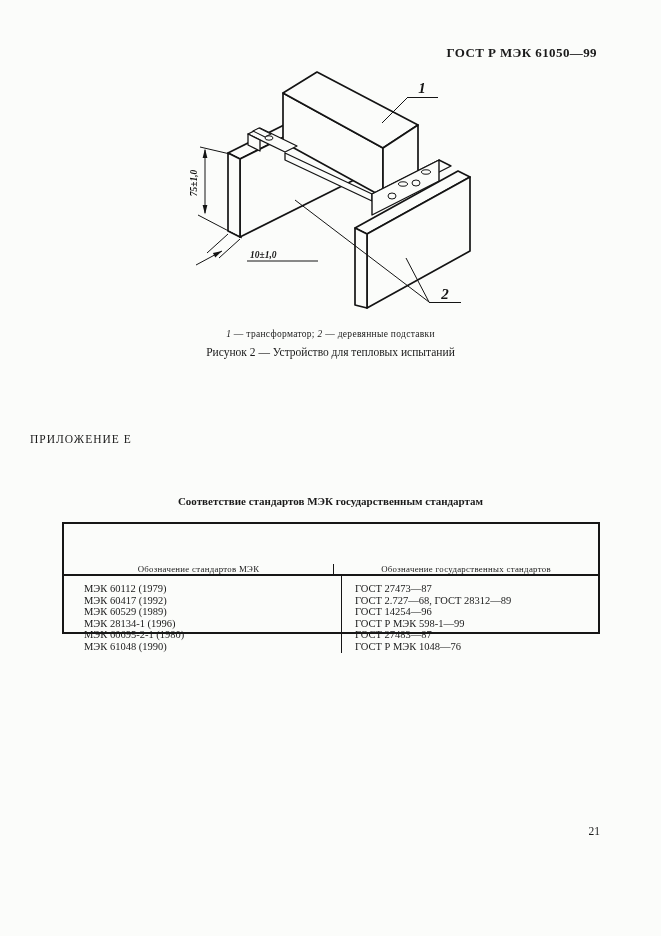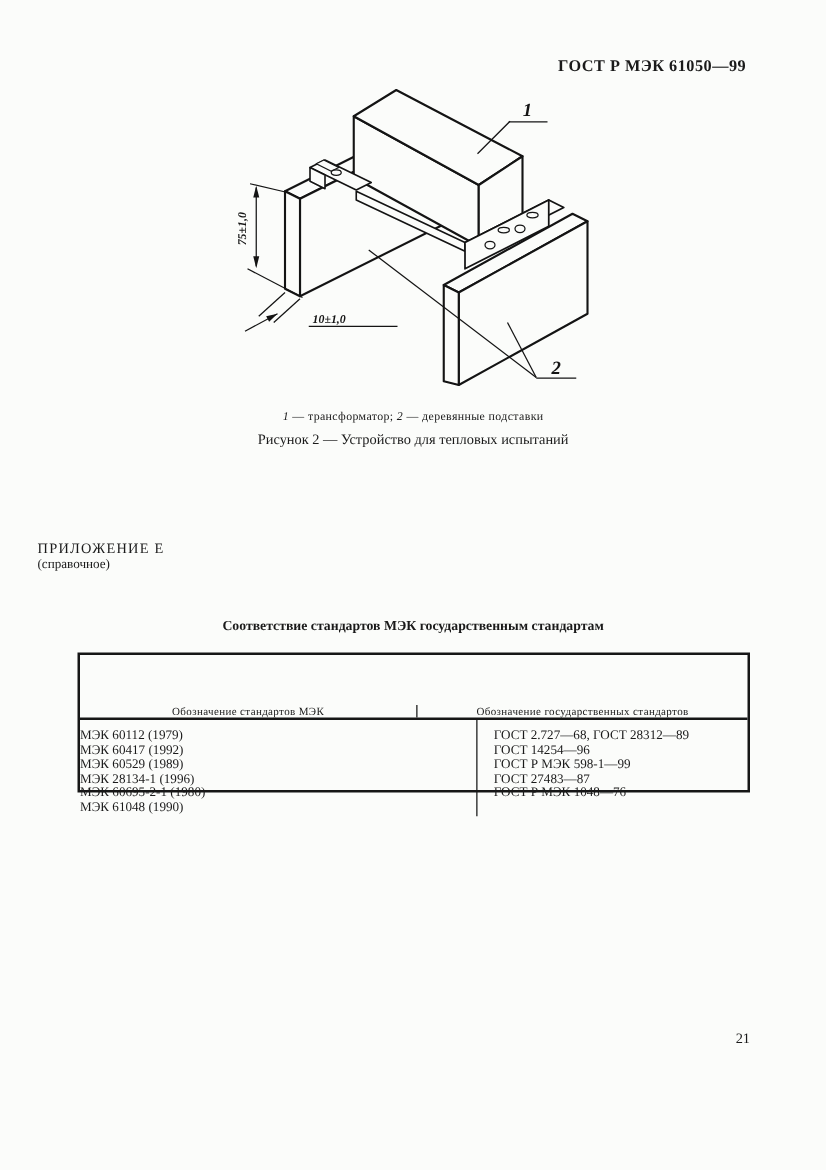--- a/index.html
+++ b/index.html
@@ -43,21 +43,21 @@
     display:flex;flex:0 0 26px;border-bottom:2.5px solid #161616;
   }
   .std-th{
     display:flex;align-items:center;justify-content:center;
     font-size:8.8px;letter-spacing:.3px;margin-top:40px;
   }
   .std-th.c1{width:270px;border-right:1.5px solid #161616;box-sizing:border-box;}
   .std-th.c2{flex:1;}
   .std-tbody{display:flex;flex:1;}
   .std-col{padding-top:7px;font-size:10.5px;line-height:11.6px;box-sizing:border-box;}
-  .std-col.c1{width:318px;border-right:1.5px solid #161616;}
+  .std-col.c1{width:278px;border-right:1.5px solid #161616;padding-left:20px;}
   .std-col.c2{flex:1;padding-left:13px;}
   .page-number{
     position:absolute;left:560px;top:825px;width:40px;
     text-align:right;font-size:11.5px;
   }
   .face{fill:#fbfcfa;stroke:#141414;stroke-width:1.7;stroke-linejoin:round;}
   .thin{stroke:#141414;stroke-width:1px;fill:none;}
   .holef{fill:#fbfcfa;stroke:#141414;stroke-width:1px;}
   .arrow{fill:#141414;stroke:none;}
   .dimtext{font-family:"Liberation Serif", serif;font-style:italic;font-weight:bold;font-size:9.5px;fill:#141414;}
@@ -143,40 +143,40 @@
 </div>
 
 <div class="fig-caption">
   <span class="num">1</span><span> — трансформатор; </span><span class="num">2</span><span> — деревянные подставки</span>
 </div>
 
 <div class="fig-title">Рисунок 2 — Устройство для тепловых испытаний</div>
 
 <div class="appendix">
   <div class="app-title">ПРИЛОЖЕНИЕ Е</div>
-  <div class="app-sub">(справочное)</div>
 </div>
 
 <div class="table-heading">Соответствие стандартов МЭК государственным стандартам</div>
 
 <div class="std-table">
   <div class="std-thead">
     <div class="std-th c1">Обозначение стандартов МЭК</div>
     <div class="std-th c2">Обозначение государственных стандартов</div>
   </div>
   <div class="std-tbody">
     <div class="std-col c1">
       <div>МЭК 60112 (1979)</div>
       <div>МЭК 60417 (1992)</div>
       <div>МЭК 60529 (1989)</div>
       <div>МЭК 28134-1 (1996)</div>
       <div>МЭК 60695-2-1 (1980)</div>
       <div>МЭК 61048 (1990)</div>
     </div>
     <div class="std-col c2">
+      <div>ГОСТ 27473—87</div>
       <div>ГОСТ 2.727—68, ГОСТ 28312—89</div>
       <div>ГОСТ 14254—96</div>
       <div>ГОСТ Р МЭК 598-1—99</div>
       <div>ГОСТ 27483—87</div>
       <div>ГОСТ Р МЭК 1048—76</div>
     </div>
   </div>
 </div>
 
 <div class="page-number">21</div>

